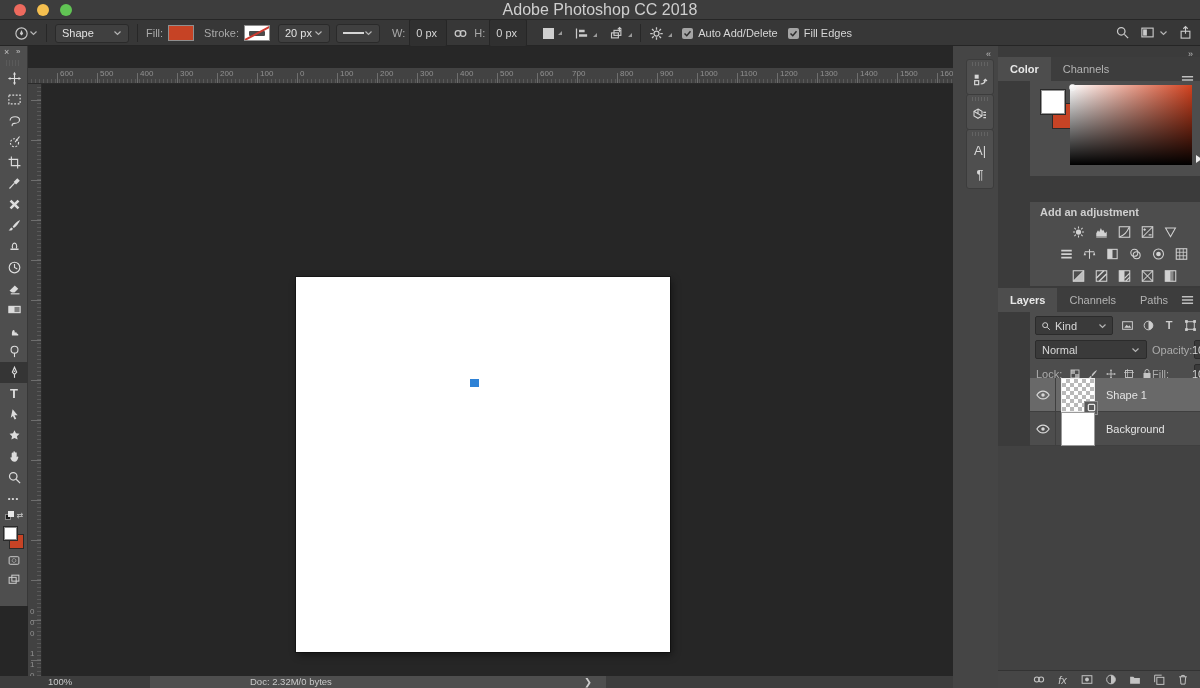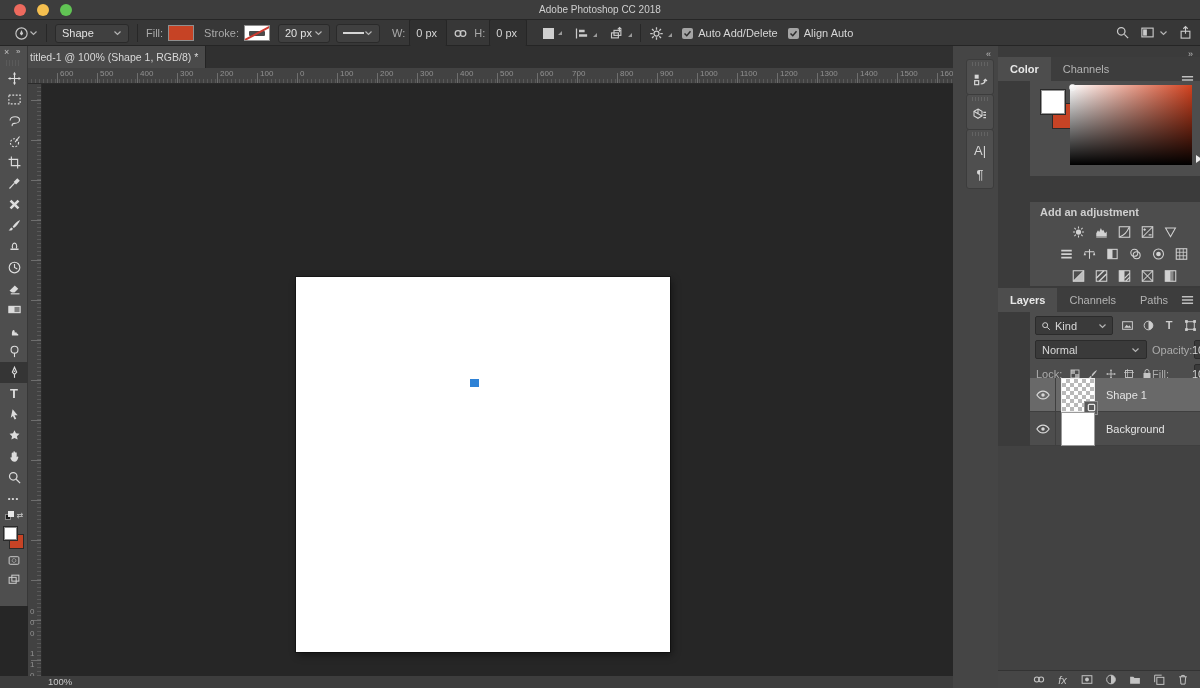--- a/index.html
+++ b/index.html
@@ -4,21 +4,21 @@
 <style>
   html,body{margin:0;padding:0;background:#1a1a1a;}
   *{box-sizing:border-box;font-family:"Liberation Sans","DejaVu Sans",sans-serif;-webkit-font-smoothing:antialiased;}
   #app{position:relative;width:1200px;height:688px;overflow:hidden;background:#272727;font-size:11px;color:#d6d6d6;}
   .abs{position:absolute;}
   svg{display:block;}
 
   
   #titlebar{left:0;top:0;width:1200px;height:20px;background:#3d3d3d;border-bottom:1px solid #262626;}
   .tlight{position:absolute;top:4px;width:12px;height:12px;border-radius:50%;}
-  #titlebar .title{position:absolute;left:0;right:0;top:0;height:20px;line-height:20px;text-align:center;font-size:10px;color:#cfcfcf;}
+  #titlebar .title{position:absolute;left:0;right:0;top:0;height:20px;line-height:20px;text-align:center;font-size:16px;color:#cfcfcf;}
 
   
   #optionsbar{left:0;top:20px;width:1200px;height:26px;background:#373737;border-bottom:1px solid #252525;}
   #optionsbar .row{position:absolute;left:0;top:0;right:0;height:26px;display:flex;align-items:center;}
   .sep{width:1px;height:18px;background:#272727;margin:0 8px;}
   .obtn{display:flex;align-items:center;gap:3px;color:#d6d6d6;}
   .olabel{color:#a9a9a9;font-size:11px;}
   .chev{width:9px;height:6px;flex:0 0 auto;}
   .chev svg{width:9px;height:6px;stroke:#b5b5b5;}
   .dropdown{display:flex;align-items:center;justify-content:space-between;background:#404040;border:1px solid #2a2a2a;border-radius:3px;height:19px;padding:0 6px;color:#e2e2e2;}
@@ -255,21 +255,21 @@
         </span>
       <span style="width:5px"></span>
       <span>Auto Add/Delete</span>
       <span style="width:10px"></span>
       <span class="checkbox">
           <svg viewBox="0 0 12 12" fill="none" stroke-width="2">
             <path d="M2 6l3 3 5-6"></path>
           </svg>
         </span>
       <span style="width:5px"></span>
-      <span>Align Auto</span>
+      <span>Fill Edges</span>
     </div>
     <span class="micon abs" style="left:1115px;top:5px">
       <svg viewBox="0 0 24 24" fill="none" stroke-width="2">
           <circle cx="10" cy="10" r="6"></circle>
           <path d="M15 15l6 6"></path>
         </svg>
     </span>
     <span class="micon abs" style="left:1140px;top:5px">
       <svg viewBox="0 0 24 24" fill="none" stroke-width="1.8">
           <rect x="3" y="5" width="18" height="14"></rect>
@@ -282,23 +282,20 @@
         </svg>
       </span>
     <span class="micon abs" style="left:1178px;top:5px">
       <svg viewBox="0 0 24 24" fill="none" stroke-width="1.8">
           <rect x="5" y="10" width="14" height="11"></rect>
           <path d="M12 14V3M8.5 6L12 2.5 15.5 6"></path>
         </svg>
     </span>
   </div>
 
-  <div id="tabbar" class="abs">
-    <div id="doc-tab">titled-1 @ 100% (Shape 1, RGB/8) *</div>
-  </div>
 
   <div id="hruler" class="abs">
       <div class="minor"></div>
       <span class="hmajor" style="left: 57px;"></span>
       <span class="hlab" style="left: 60px;">600</span>
       <span class="hmajor" style="left: 97px;"></span>
       <span class="hlab" style="left: 100px;">500</span>
       <span class="hmajor" style="left: 137px;"></span>
       <span class="hlab" style="left: 140px;">400</span>
       <span class="hmajor" style="left: 177px;"></span>
@@ -369,20 +366,24 @@
       <span class="vlab" style="top: 524px;">0</span>
       <span class="vlab" style="top: 535px;">0</span>
       <span class="vlab" style="top: 546px;">0</span>
       <span class="vlab" style="top: 566px;">1</span>
       <span class="vlab" style="top: 577px;">1</span>
       <span class="vlab" style="top: 588px;">0</span>
     </div>
 
   <div id="statusbar" class="abs">
     <span class="zoomlvl">100%</span>
+    <span class="docseg">
+      <span class="docinfo">Doc: 2.32M/0 bytes</span>
+      <span class="seg-chev">❯</span>
+    </span>
   </div>
 
   <div id="toolbar" class="abs">
     <div class="tb-head">
       <span class="x">×</span>
       <span class="ovf">»</span>
     </div>
     <div class="grip"></div>
     <div id="tools-list">
         <div class="tool">

